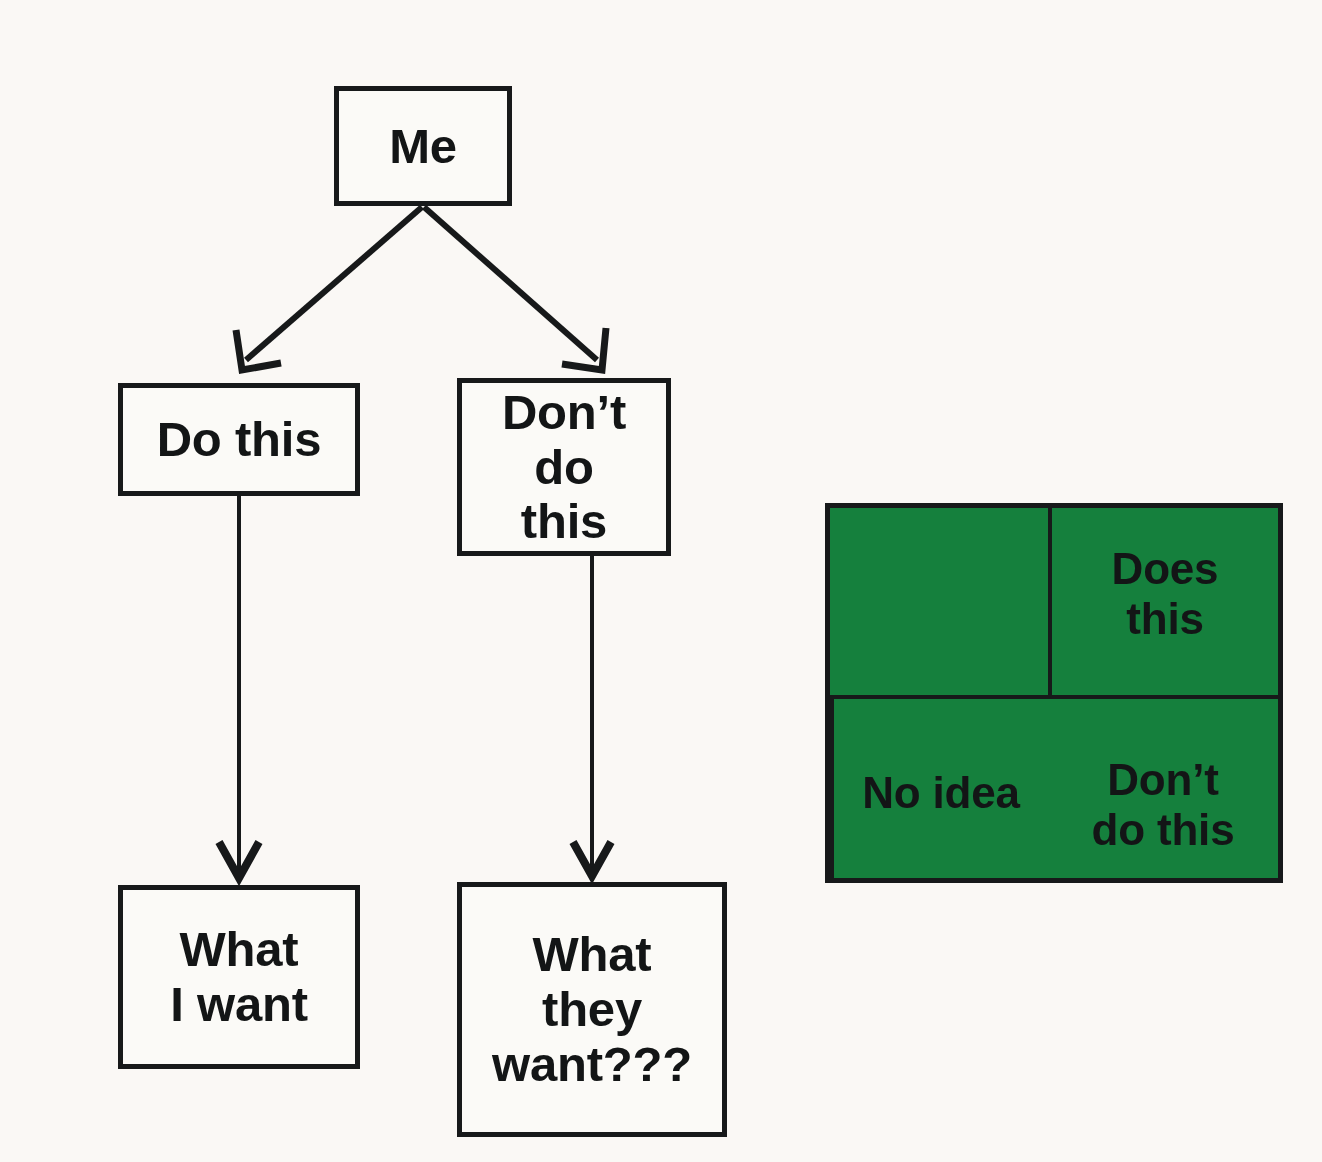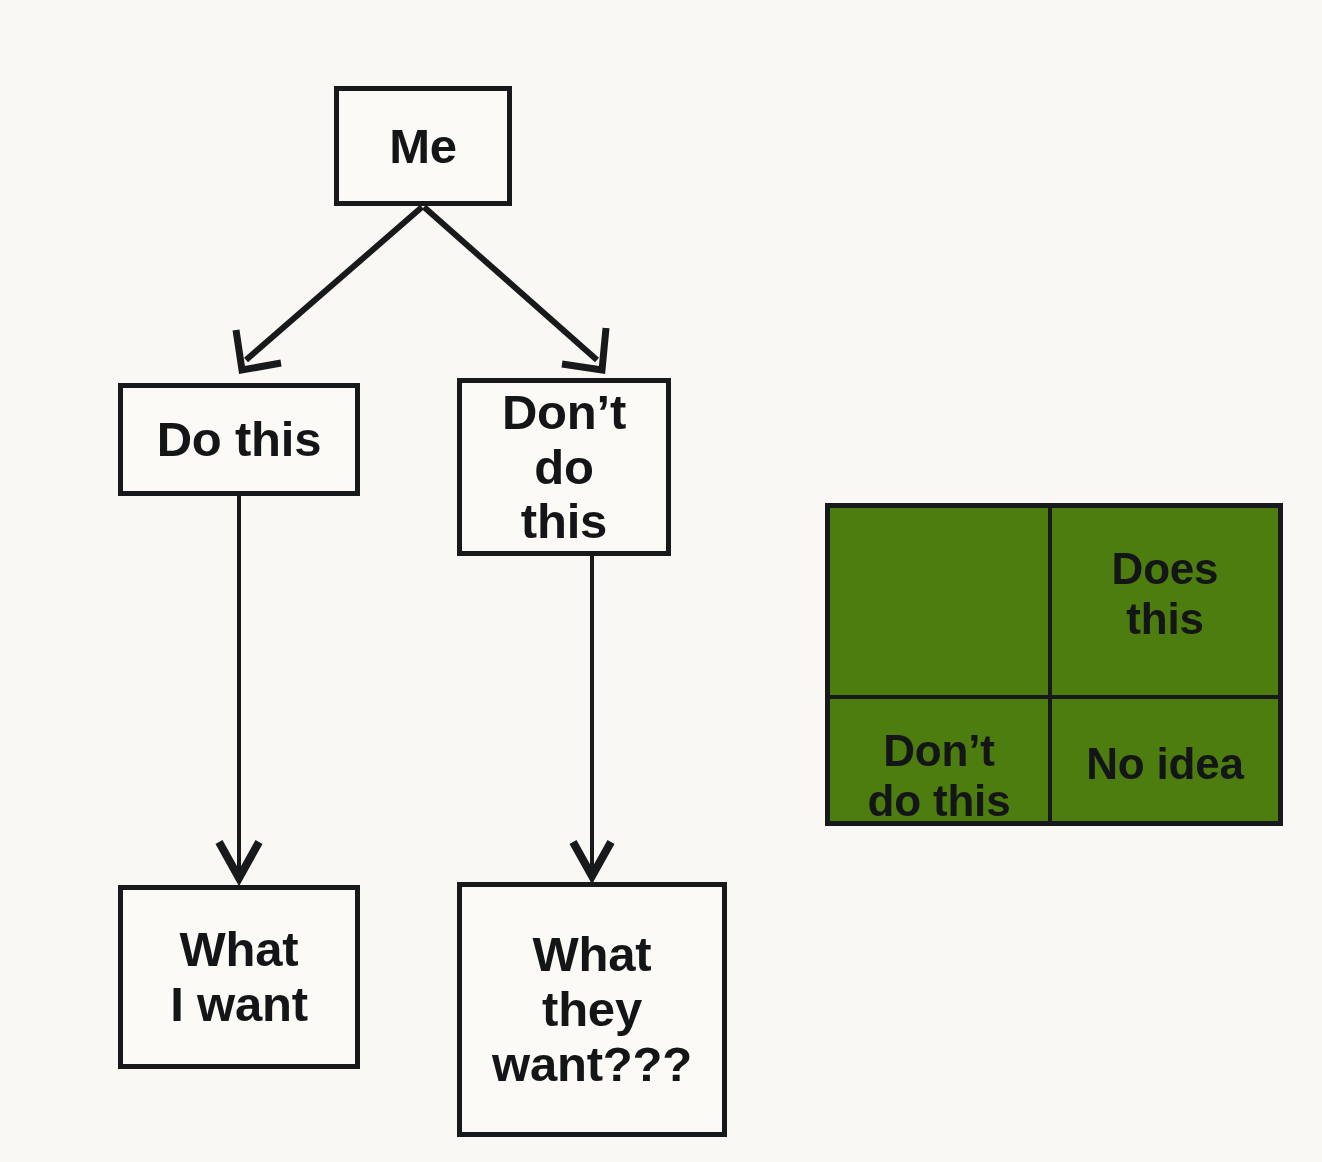--- a/index.html
+++ b/index.html
@@ -52,24 +52,24 @@
     height: 1162px;
     pointer-events: none;
   }
 
   
   #matrix {
     position: absolute;
     left: 825px;
     top: 503px;
     width: 458px;
-    height: 323px;
+    height: 380px;
     box-sizing: border-box;
     border: 5px solid #17191a;
-    background: #4d7c0f;
+    background: #15803d;
     display: grid;
     grid-template-columns: 218px 1fr;
     grid-template-rows: 187px 1fr;
   }
   .cell {
     box-sizing: border-box;
     display: flex;
     align-items: center;
     justify-content: center;
     text-align: center;
@@ -131,22 +131,22 @@
 want???</div>
 
   <div id="matrix">
     <div class="cell" id="cell-r0c0">
       <span class="cell-text"></span>
     </div>
     <div class="cell" id="cell-r0c1">
       <span class="cell-text">Does
 this</span>
     </div>
+    <div class="cell" id="cell-r1c1">
+      <span class="cell-text">No idea</span>
+    </div>
     <div class="cell" id="cell-r1c0">
       <span class="cell-text">Don’t
 do this</span>
-    </div>
-    <div class="cell" id="cell-r1c1">
-      <span class="cell-text">No idea</span>
     </div>
   </div>
 
 </div>
 
 </body></html>

